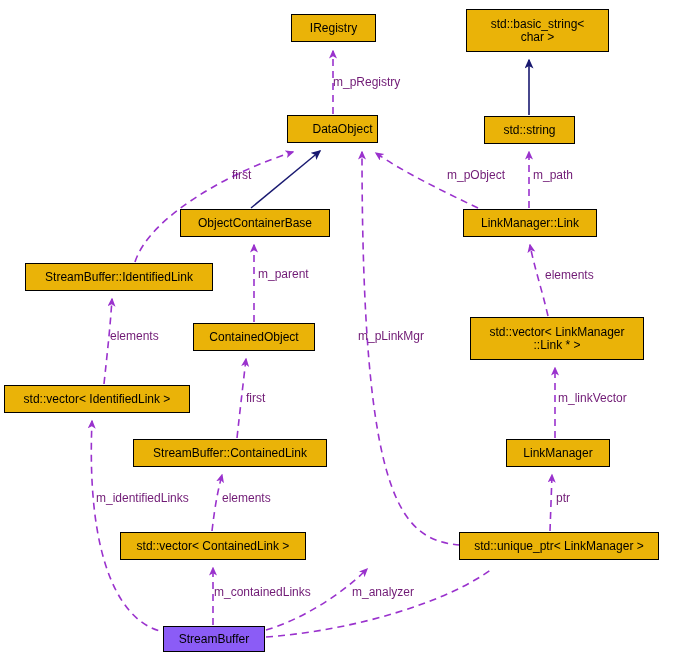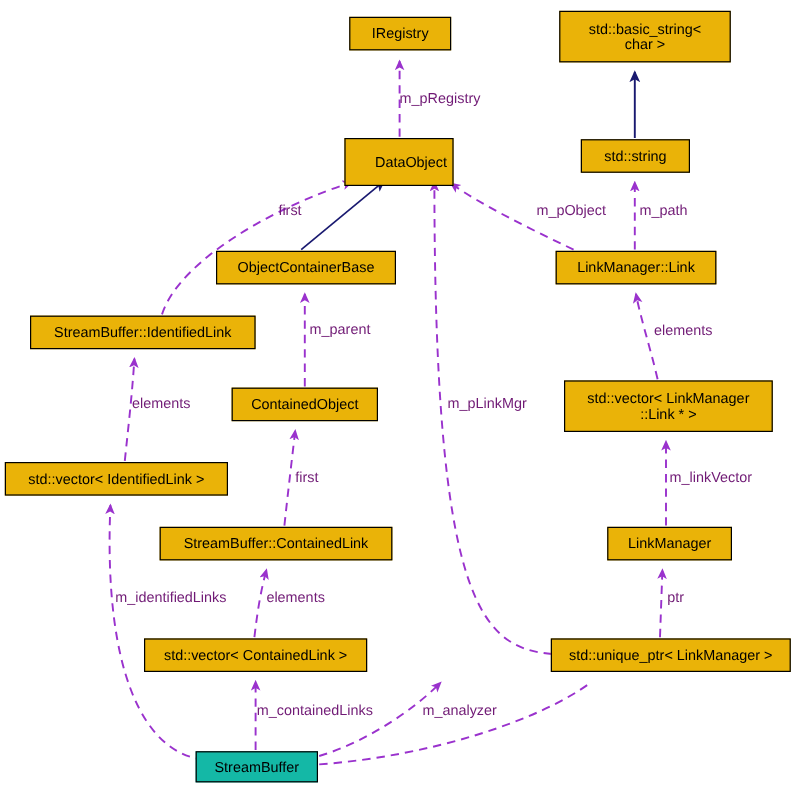--- a/index.html
+++ b/index.html
@@ -34,21 +34,21 @@
     line-height: 13px;
     text-align: center;
     display: flex;
     align-items: center;
     justify-content: center;
     white-space: pre;
     letter-spacing: 0px;
     z-index: 3;
   }
   .node.highlight {
-    background: #14b8a6;
+    background: #8b5cf6;
   }
   .edge-label {
     position: absolute;
     font-size: 12px;
     line-height: 13px;
     color: #701a75;
     white-space: pre;
     z-index: 4;
   }
 </style>
@@ -102,21 +102,21 @@
     <path d="M 266,637 C 360,630 450,600 492,569" fill="none" stroke="#9a32cd" stroke-width="1.6" stroke-dasharray="7,5"></path>
 
     <path d="M 460,545 C 400,540 362,500 362,152" fill="none" stroke="#9a32cd" stroke-width="1.6" stroke-dasharray="7,5" marker-end="url(#arrow-usage)"></path>
   </svg>
 
   <div class="node" style="left:291px; top:14px; width:85px; height:28px;">IRegistry</div>
 
   <div class="node" style="left:466px; top:9px; width:143px; height:43px;">std::basic_string&lt;
 char &gt;</div>
 
-  <div class="node" style="left:287px; top:115px; width:91px; height:40px;padding-left:20px;">DataObject</div>
+  <div class="node" style="left:287px; top:115px; width:91px; height:28px;padding-left:20px;">DataObject</div>
 
   <div class="node" style="left:484px; top:116px; width:91px; height:28px;">std::string</div>
 
   <div class="node" style="left:180px; top:209px; width:150px; height:28px;">ObjectContainerBase</div>
 
   <div class="node" style="left:463px; top:209px; width:134px; height:28px;">LinkManager::Link</div>
 
   <div class="node" style="left:25px; top:263px; width:188px; height:28px;">StreamBuffer::IdentifiedLink</div>
 
   <div class="node" style="left:193px; top:323px; width:122px; height:28px;">ContainedObject</div>
@@ -158,15 +158,15 @@
   <div class="edge-label" style="left:222px; top:492px;">elements</div>
 
   <div class="edge-label" style="left:96px; top:492px;">m_identifiedLinks</div>
 
   <div class="edge-label" style="left:556px; top:492px;">ptr</div>
 
   <div class="edge-label" style="left:214px; top:586px;">m_containedLinks</div>
 
   <div class="edge-label" style="left:352px; top:586px;">m_analyzer</div>
 
-  <div class="edge-label" style="left:373px; top:330px;text-align:right;">m_pLinkMgr</div>
+  <div class="edge-label" style="left:358px; top:330px;text-align:right;">m_pLinkMgr</div>
 
 </div>
 
 </body></html>

